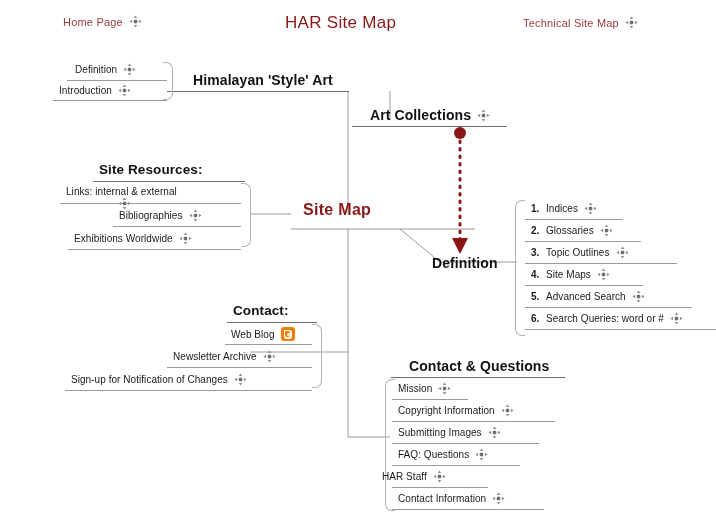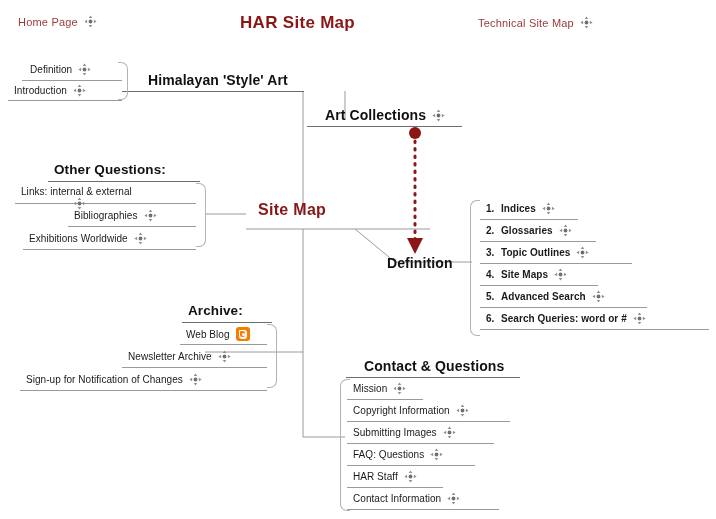--- a/index.html
+++ b/index.html
@@ -4,47 +4,47 @@
 <style>
   * { box-sizing: border-box; }
   html, body { margin: 0; padding: 0; }
   body {
     width: 716px; height: 519px;
     background: #ffffff;
     font-family: "Liberation Sans", sans-serif;
     overflow: hidden;
     position: relative;
   }
-  #map { position: absolute; inset: 0; }
+  #map { position: absolute; inset: 0; margin-left: 45px; }
 
   
   #wires { position: absolute; left: 0; top: 0; width: 716px; height: 519px; z-index: 1; }
 
   
   .node { position: absolute; z-index: 3; white-space: nowrap; display: flex;
           align-items: center; }
 
   
   .toplink { font-size: 11px; color: #9a3a3a; }
   .toplink .lbl { letter-spacing: .2px; }
 
   
-  .heading { font-size: 17px; font-weight: bold; color: #8a1616; letter-spacing: .3px; }
+  .heading { font-size: 17px; font-weight: normal; color: #8a1616; letter-spacing: .3px; }
 
   
   .root { font-size: 16px; font-weight: bold; color: #8a1616; letter-spacing: .3px; }
 
   
   .parent { font-size: 13.5px; font-weight: bold; color: #111; letter-spacing: .1px; }
   .parent.big { font-size: 14px; padding-left: 12px; }
 
   
   .leaf { font-size: 10px; color: #1a1a1a; }
   .leaf .lbl { letter-spacing: .05px; }
-  .leaf.bold .lbl { font-weight: bold; }
+  .leaf.bold .lbl { font-weight: normal; }
 
   .num { display: inline-block; min-width: 15px; font-weight: bold; }
 
   
   .rule { position: absolute; height: 0; border-top: 1px solid #9a9a9a; z-index: 2; }
   .rule.dark { border-top-color: #6d6d6d; }
 
   
   .bracket { position: absolute; z-index: 2; border: 1px solid #b3b3b3;
              border-left: none; border-radius: 0 7px 7px 0; }
@@ -184,21 +184,21 @@
             <path d="M6.5 12.6 L8.3 9.9 H4.7 Z"></path>
         <path d="M0.4 6.5 L3.1 4.7 V8.3 Z"></path>
             <path d="M12.6 6.5 L9.9 4.7 V8.3 Z"></path>
         <circle cx="6.5" cy="6.5" r="1.9" fill="#6f6f6f"></circle>
           </g>
         </svg>
     </span>
   </div>
   <div class="rule dark" style="left:307px; top:126px; width:155px;"></div>
 
-  <div class="node parent" style="left:54px; top:162px;">Other Questions:</div>
+  <div class="node parent" style="left:54px; top:162px;">Site Resources:</div>
   <div class="rule dark" style="left:48px; top:181px; width:152px;"></div>
 
   <div class="bracket" style="left:196px; top:183px; width:10px; height:64px;"></div>
 
   <div class="node leaf" style="left:21px; top:186px;flex-direction:column;">
     <span class="lbl">Links: internal &amp; external</span>
     <span class="mv">
       <svg width="13" height="13" viewBox="0 0 13 13">
           <g fill="#8f8f8f">
         <path d="M6.5 0.4 L8.3 3.1 H4.7 Z"></path>
@@ -345,21 +345,21 @@
             <path d="M6.5 12.6 L8.3 9.9 H4.7 Z"></path>
         <path d="M0.4 6.5 L3.1 4.7 V8.3 Z"></path>
             <path d="M12.6 6.5 L9.9 4.7 V8.3 Z"></path>
         <circle cx="6.5" cy="6.5" r="1.9" fill="#6f6f6f"></circle>
           </g>
         </svg>
     </span>
   </div>
   <div class="rule" style="left:480px; top:329px; width:229px;"></div>
 
-  <div class="node parent" style="left:188px; top:303px;">Archive:</div>
+  <div class="node parent" style="left:188px; top:303px;">Contact:</div>
   <div class="rule dark" style="left:182px; top:322px; width:90px;"></div>
 
   <div class="bracket" style="left:267px; top:324px; width:10px; height:64px;"></div>
 
   <div class="node leaf" style="left:186px; top:327px;">
     <span class="lbl">Web Blog</span>
     <span class="blog">
         <i></i>
       </span>
   </div>
@@ -459,21 +459,21 @@
             <path d="M6.5 12.6 L8.3 9.9 H4.7 Z"></path>
         <path d="M0.4 6.5 L3.1 4.7 V8.3 Z"></path>
             <path d="M12.6 6.5 L9.9 4.7 V8.3 Z"></path>
         <circle cx="6.5" cy="6.5" r="1.9" fill="#6f6f6f"></circle>
           </g>
         </svg>
     </span>
   </div>
   <div class="rule" style="left:347px; top:465px; width:128px;"></div>
 
-  <div class="node leaf" style="left:353px; top:470px;">
+  <div class="node leaf" style="left:337px; top:470px;">
     <span class="lbl">HAR Staff</span>
     <span class="mv">
       <svg width="13" height="13" viewBox="0 0 13 13">
           <g fill="#8f8f8f">
         <path d="M6.5 0.4 L8.3 3.1 H4.7 Z"></path>
             <path d="M6.5 12.6 L8.3 9.9 H4.7 Z"></path>
         <path d="M0.4 6.5 L3.1 4.7 V8.3 Z"></path>
             <path d="M12.6 6.5 L9.9 4.7 V8.3 Z"></path>
         <circle cx="6.5" cy="6.5" r="1.9" fill="#6f6f6f"></circle>
           </g>

